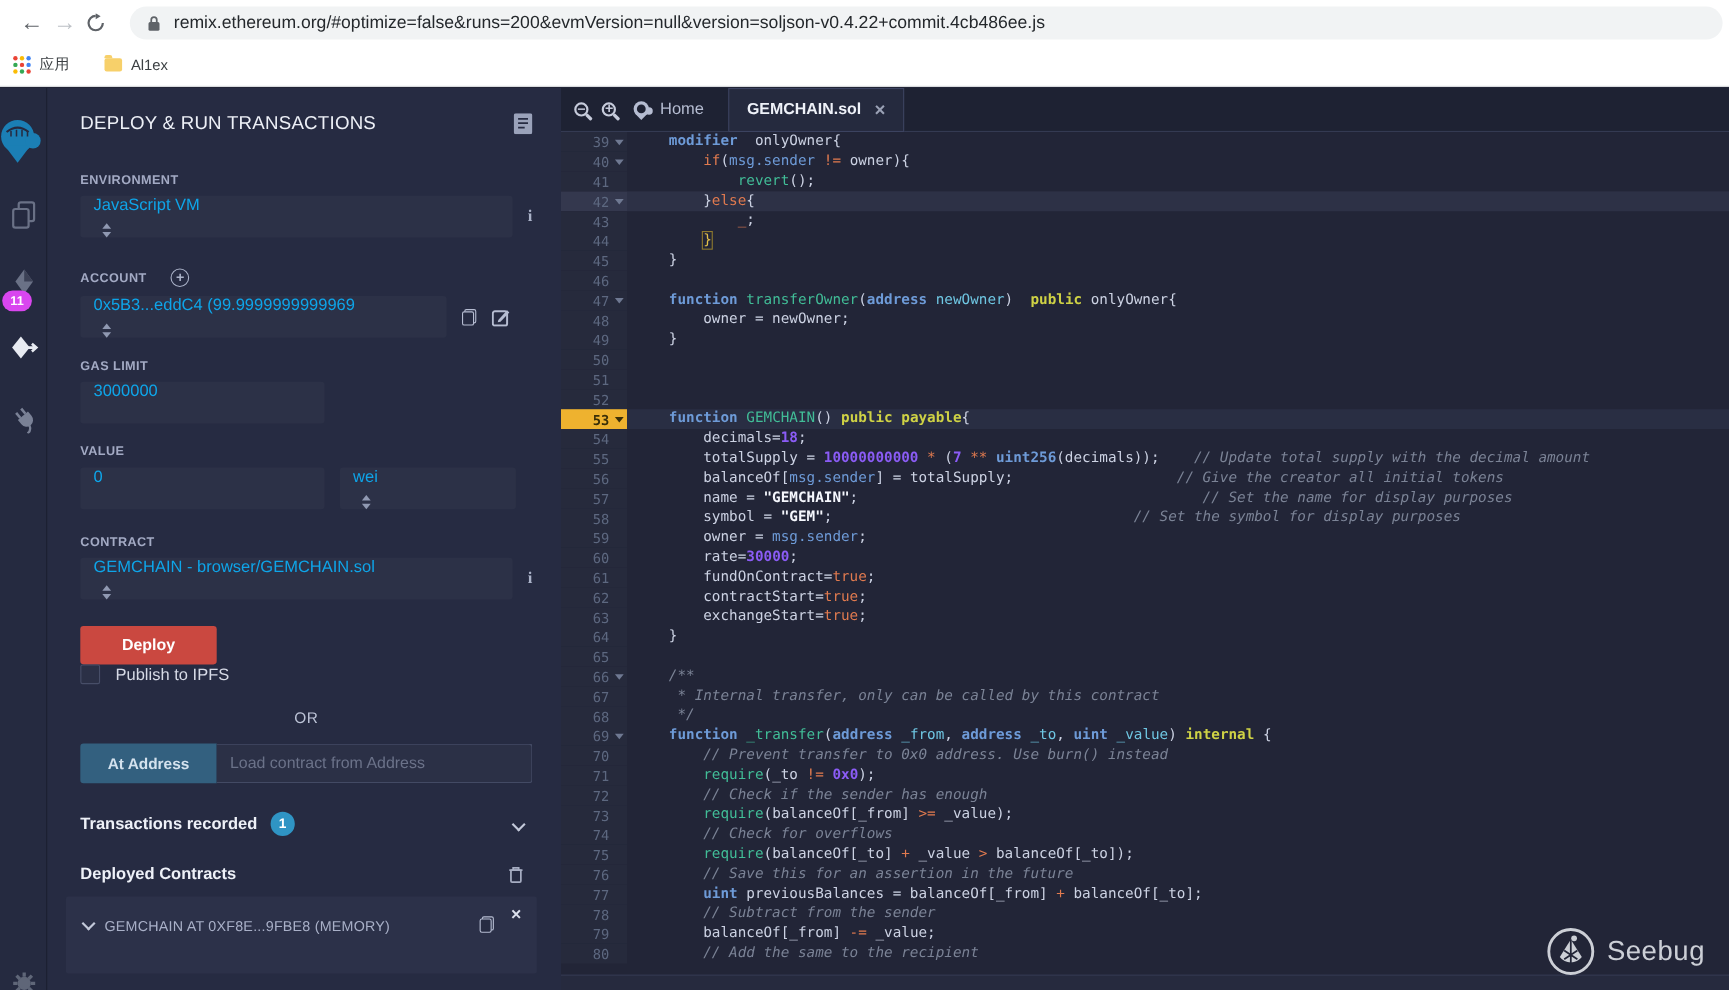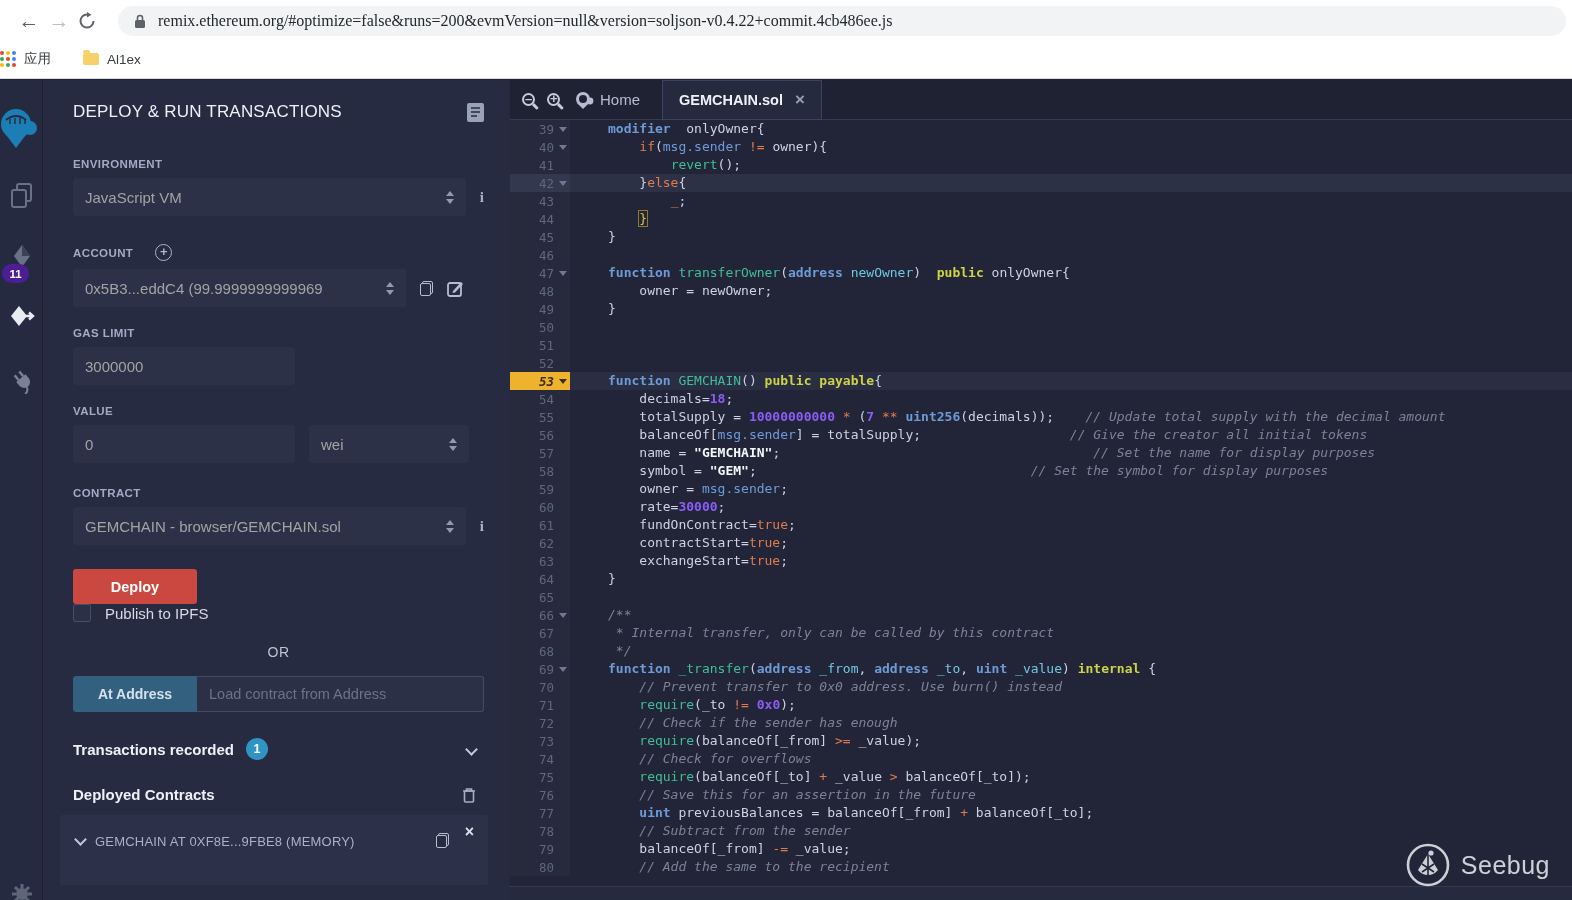--- a/index.html
+++ b/index.html
@@ -7,50 +7,50 @@
               font-family:"Liberation Sans", sans-serif; }
 
   
   .chrome { position:absolute; top:0; left:0; width:1572px; height:79px; background:#ffffff;
             border-bottom:1px solid #d8dadd; }
   .nav-row { height:42px; display:flex; align-items:center; padding-left:14px; }
   .nav-btn { font-size:21px; color:#5f6368; width:30px; text-align:center; cursor:pointer; }
   .nav-btn.disabled { color:#bdc1c6; }
   .reload-ic { width:18px; height:18px; margin:0 8px 0 4px; }
   .url-pill { flex:1; height:30px; margin-left:14px; margin-right:6px; background:#f1f3f4;
-              border-radius:15px; display:flex; align-items:center; padding:0 16px;font-family:Liberation Serif, serif; }
+              border-radius:15px; display:flex; align-items:center; padding:0 16px; }
   .lock-ic { width:12px; height:15px; margin-right:12px; flex:none; }
   .url-text { font-size:16px; color:#24282c; white-space:nowrap; overflow:hidden; }
-  .bm-row { height:34px; display:flex; align-items:center; gap:8px; }
+  .bm-row { height:34px; display:flex; align-items:center; padding-left:12px; gap:8px; }
   .apps-grid { width:16px; height:16px; display:grid; grid-template-columns:repeat(3,1fr); gap:2px; }
   .apps-grid i { border-radius:50%; }
   .bm-label { font-size:13.5px; color:#3c4043; margin-right:14px; }
   .folder-ic { width:16px; height:12px; background:#f7d06a; border-radius:2px; position:relative; margin-left:10px; }
   .folder-ic::before { content:""; position:absolute; top:-3px; left:0; width:7px; height:3px;
                        background:#f7d06a; border-radius:2px 2px 0 0; }
 
   
   .app { position:absolute; top:80px; left:0; width:1572px; height:820px; }
 
   
   .iconbar { position:absolute; top:0; left:0; width:43px; height:820px; background:#252a40;
              border-right:1px solid #1b1f30; }
   .iconbar .slot { position:absolute; left:0; width:43px; display:flex; justify-content:center; }
   .badge-orange { position:absolute; left:2px; top:184px; min-width:27px; height:19px; border-radius:10px;
-                  background:#4c1d95; color:#fff; font-size:11.5px; font-weight:bold;
+                  background:#d946ef; color:#fff; font-size:11.5px; font-weight:bold;
                   display:flex; align-items:center; justify-content:center; z-index:3; }
 
   
   .panel { position:absolute; top:0; left:43px; width:467px; height:820px; background:#262b42;
            padding:22px 26px 0 30px; }
   .panel-title-row { display:flex; align-items:center; }
   .panel-title { font-size:17px; color:#edf0f7; letter-spacing:.2px; font-weight:400; flex:1; }
   .label { font-size:11.5px; color:#a3aac4; letter-spacing:.4px; font-weight:bold; }
-  .sel, .inp { background:#2c3147; border:none; border-radius:3px; height:38px; color:#a3a3a3;
-               font-size:15px; display:flex; align-items:center; padding:0 12px; }
+  .sel, .inp { background:#2c3147; border:none; border-radius:3px; height:38px; color:#0ea5e9;
+               font-size:15px; display:flex; align-items:flex-start; padding:0 12px;flex-direction:column; }
   .sel { justify-content:space-between; cursor:pointer; }
   .sort-arrows { display:flex; flex-direction:column; gap:3px; margin-left:8px; }
   .sort-arrows i { width:0; height:0; border-left:4.5px solid transparent; border-right:4.5px solid transparent; }
   .sort-arrows .up { border-bottom:5px solid #9099b2; }
   .sort-arrows .dn { border-top:5px solid #9099b2; }
   .info-i { font-size:15px; font-weight:bold; color:#aab2c8; font-family:"Liberation Serif", serif; cursor:pointer; }
   .row-flex { display:flex; align-items:center; gap:14px; }
   .plus-ic { width:17px; height:17px; border-radius:50%; border:1.5px solid #aab2c8; color:#aab2c8;
              font-size:13px; line-height:14px; text-align:center; font-weight:bold; margin-left:8px; cursor:pointer; }
   .copy-ic { position:relative; width:13px; height:15px; cursor:pointer; }
@@ -105,21 +105,21 @@
                  text-align:right; padding-right:16px; }
   .ln { font-size:12.5px; color:#5d6880; }
   .fold { position:absolute; right:3px; top:7px; width:0; height:0;
           border-left:4px solid transparent; border-right:4px solid transparent;
           border-top:5px solid #6f7992; }
   .code-text { flex:1; padding-left:38px; white-space:pre; font-size:13px; color:#ccd2e3; }
   .hl-row { background:rgba(165,178,222,0.09); }
   .hl-row .gutter-cell { background:rgba(165,178,222,0.06);text-align:right; }
   .hl-active { background:rgba(125,150,220,0.08); }
   .hl-active .gutter-cell { background:#eeb22f; }
-  .hl-active .ln { color:#3a2f08; font-weight:bold;font-style:italic; }
+  .hl-active .ln { color:#3a2f08; font-weight:bold; }
   .hl-active .fold { border-top-color:#3a2f08; }
   .t-kw   { color:#6e9bd8; font-weight:bold; }
   .t-ctl  { color:#e07a4f; }
   .t-fn   { color:#41bd97; }
   .t-mod  { color:#cfd245; font-weight:bold; }
   .t-prop { color:#6e9bd8; }
   .t-param{ color:#6fc7e3; }
   .t-num  { color:#8b5cf6; font-weight:bold; }
   .t-str  { color:#f5f7fd; font-weight:bold; }
   .t-cmt  { color:#7b8396; font-style:italic; }

